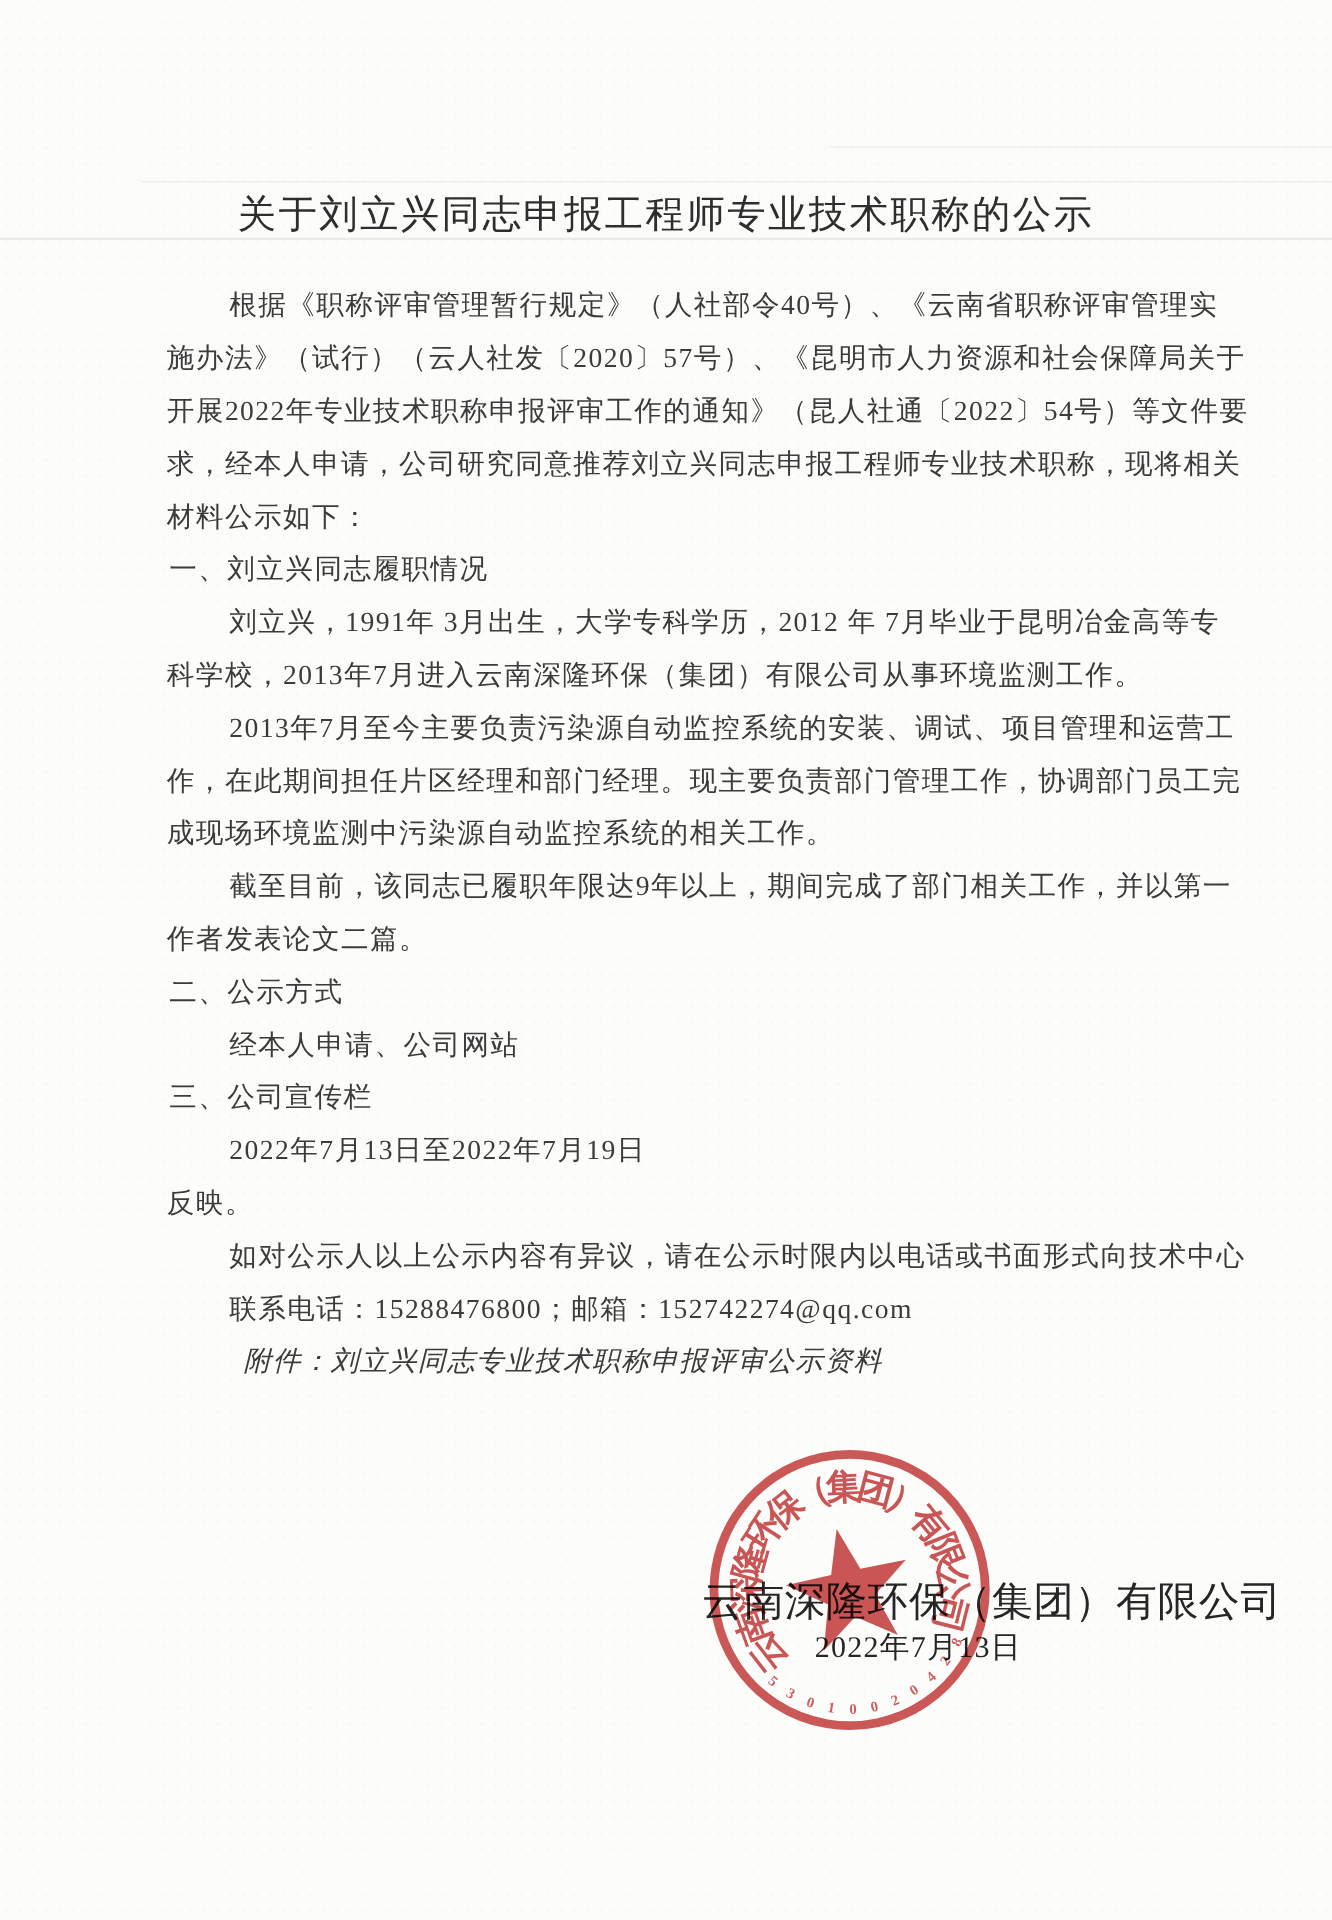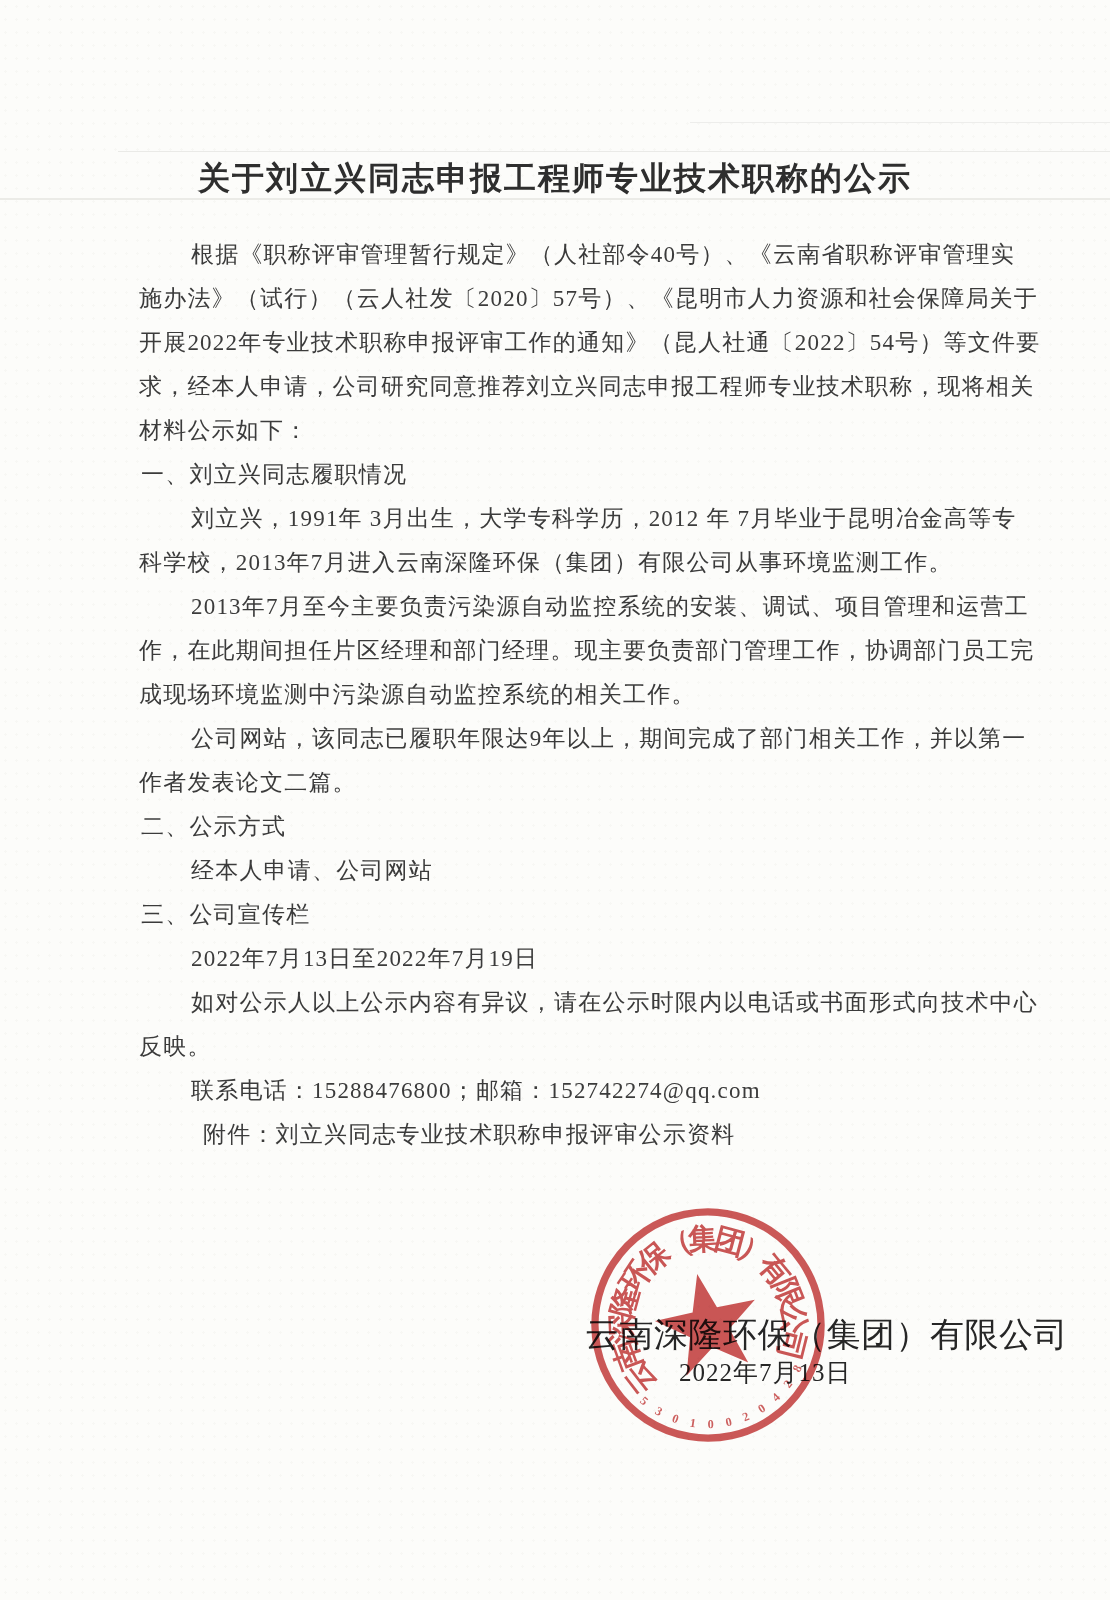--- a/index.html
+++ b/index.html
@@ -12,31 +12,31 @@
     content:"";position:absolute;inset:0;pointer-events:none;
     background-image:radial-gradient(#f2f2ef 1px,transparent 1.3px);
     background-size:11px 13px;opacity:.55;
   }
   .scan-art{position:absolute;pointer-events:none;}
   .art1{left:690px;top:122px;width:420px;height:1px;background:#ededeb;}
   .art2{left:118px;top:151px;width:992px;height:1px;background:#eaeae7;}
   .art3{left:0;top:198px;width:1110px;height:2px;background:#e7e7e3;opacity:.85;}
   .doc-title{
     position:absolute;top:157px;left:0;width:100%;margin:0;
-    text-align:center;font-size:32px;font-weight:bold;letter-spacing:2px;color:#2e2e2e;
+    text-align:center;font-size:32px;font-weight:normal;letter-spacing:2px;color:#2e2e2e;
   }
   .doc-body{
     position:absolute;left:112px;top:233px;width:900px;
     font-size:23px;letter-spacing:1.2px;color:#3b3b3b;margin-left:27px;
   }
   .ln{height:44px;line-height:44px;white-space:nowrap;}
   .first{padding-left:52px;}
   .cont{padding-left:0;}
   .head{padding-left:2px;}
-  .attach{padding-left:64px;}
+  .attach{padding-left:64px;font-style:italic;}
   .sig-company{position:absolute;left:585px;top:1312px;font-size:34px;letter-spacing:.5px;color:#262626;}
   .sig-date{position:absolute;left:679px;top:1356px;font-size:25px;letter-spacing:1px;color:#262626;}
   .seal{
     position:absolute;left:586px;top:1203px;width:244px;height:244px;
     mix-blend-mode:multiply;opacity:.93;
   }
   .seal text{fill:currentColor;font-family:"Liberation Serif","DejaVu Serif",serif;}
 </style>
 </head>
 <body>
@@ -54,28 +54,28 @@
       <div class="ln cont">施办法》（试行）（云人社发〔2020〕57号）、《昆明市人力资源和社会保障局关于</div>
       <div class="ln cont">开展2022年专业技术职称申报评审工作的通知》（昆人社通〔2022〕54号）等文件要</div>
       <div class="ln cont">求，经本人申请，公司研究同意推荐刘立兴同志申报工程师专业技术职称，现将相关</div>
       <div class="ln cont">材料公示如下：</div>
       <div class="ln head">一、刘立兴同志履职情况</div>
       <div class="ln first">刘立兴，1991年 3月出生，大学专科学历，2012 年 7月毕业于昆明冶金高等专</div>
       <div class="ln cont">科学校，2013年7月进入云南深隆环保（集团）有限公司从事环境监测工作。</div>
       <div class="ln first">2013年7月至今主要负责污染源自动监控系统的安装、调试、项目管理和运营工</div>
       <div class="ln cont">作，在此期间担任片区经理和部门经理。现主要负责部门管理工作，协调部门员工完</div>
       <div class="ln cont">成现场环境监测中污染源自动监控系统的相关工作。</div>
-      <div class="ln first">公司网站，该同志已履职年限达9年以上，期间完成了部门相关工作，并以第一</div>
+      <div class="ln first">截至目前，该同志已履职年限达9年以上，期间完成了部门相关工作，并以第一</div>
       <div class="ln cont">作者发表论文二篇。</div>
       <div class="ln head">二、公示方式</div>
       <div class="ln first">经本人申请、公司网站</div>
       <div class="ln head">三、公司宣传栏</div>
       <div class="ln first">2022年7月13日至2022年7月19日</div>
+      <div class="ln cont">反映。</div>
       <div class="ln first">如对公示人以上公示内容有异议，请在公示时限内以电话或书面形式向技术中心</div>
-      <div class="ln cont">反映。</div>
       <div class="ln first">联系电话：15288476800；邮箱：152742274@qq.com</div>
       <div class="ln attach">附件：刘立兴同志专业技术职称申报评审公示资料</div>
     </div>
 
   <div class="sig-company">云南深隆环保（集团）有限公司</div>
   <div class="sig-date">2022年7月13日</div>
 
   <svg id="seal-svg" class="seal" viewBox="0 0 300 300" aria-hidden="true" style="color: rgb(198, 66, 66);">
     <g transform="rotate(-12 150 150)">
       <circle cx="150" cy="150" r="139" fill="none" stroke="currentColor" stroke-width="9" opacity="0.95"></circle>

